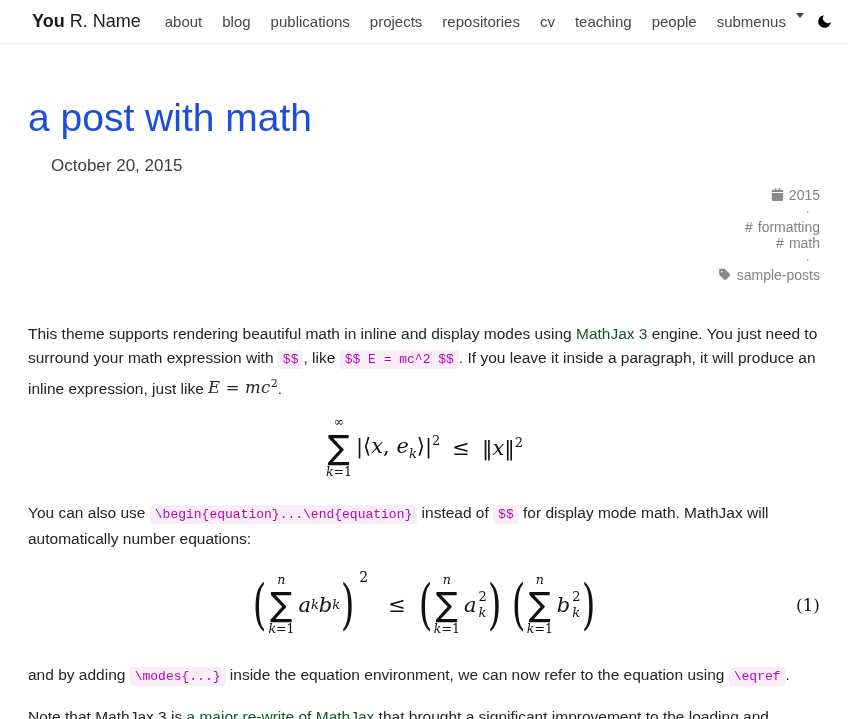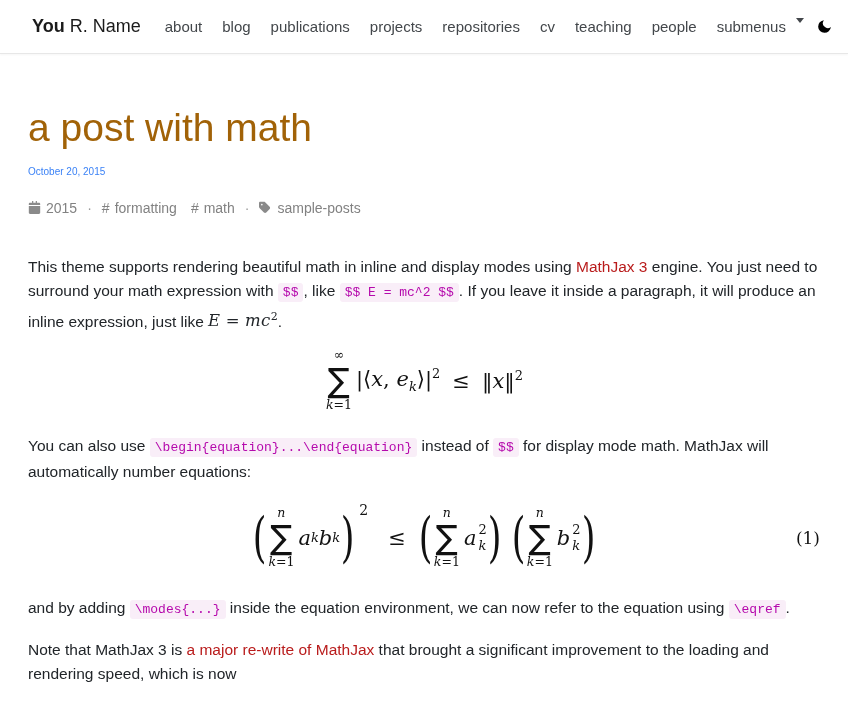--- a/index.html
+++ b/index.html
@@ -8,21 +8,21 @@
     font-family: "Liberation Sans", "DejaVu Sans", sans-serif;
     color: #212529;
     width: 848px;
     overflow-x: hidden;
   }
 
   
   .navbar {
     display: flex;
     align-items: center;
-    height: 54px;
+    height: 44px;
     padding: 0 17px 0 32px;
     background: #fff;
     border-bottom: 1px solid #e7e7e7;
     box-shadow: 0 1px 2px rgba(0,0,0,0.04);
   }
   .brand { font-size: 18px; color: #1b1b1b; margin-right: 14px; cursor: pointer; white-space: nowrap; }
   .brand .bold { font-weight: 700; }
   .nav-links { display: flex; align-items: center; flex: 1; }
   .nav-item {
     padding: 0 7px;
@@ -41,42 +41,42 @@
   }
   .theme-toggle { margin-left: auto; cursor: pointer; display: flex; align-items: center; padding: 2px; }
 
   
   .container { max-width: 792px; margin: 0 auto; }
 
   .post-title {
     margin: 53px 0 0 0;
     font-size: 39px;
     font-weight: 400;
-    color: #a16207;
+    color: #1d4ed8;
     line-height: 1.1;
   }
-  .post-date { margin-top: 16px; font-size: 10px; color: #3b82f6; }
+  .post-date { margin-top: 16px; font-size: 17px; color: #404040; margin-left: 23px; }
   .post-meta {
-    margin-top: 23px; font-size: 14px; color: #828282;
-    display: flex; align-items: flex-end; flex-wrap: wrap;
+    margin-top: 11px; font-size: 14px; color: #828282;
+    display: flex; align-items: flex-end; flex-wrap: wrap; flex-direction: column;
   }
   .post-meta .chunk { display: inline-flex; align-items: center; gap: 5px; color: #828282; cursor: pointer; }
   .post-meta .sep { margin: 0 10px; color: #9a9a9a; }
   .post-meta .gap { width: 14px; }
   .meta-icon { color: #8a8a8a; display: inline-flex; }
 
   
   .post-content { margin-top: 39px; padding-bottom: 20px; }
   .post-content p {
     margin: 0 0 16px 0;
     font-size: 15.5px;
     line-height: 24px;
     color: #212529;
   }
-  a.link { color: #b91c1c; text-decoration: none; cursor: pointer; }
+  a.link { color: #14532d; text-decoration: none; cursor: pointer; }
   code.chip {
     font-family: "Liberation Mono", "DejaVu Sans Mono", monospace;
     font-size: 13px;
     color: #b509ac;
     background: #f9eef8;
     padding: 2px 5px;
     border-radius: 3px;
     white-space: nowrap;
   }
 

